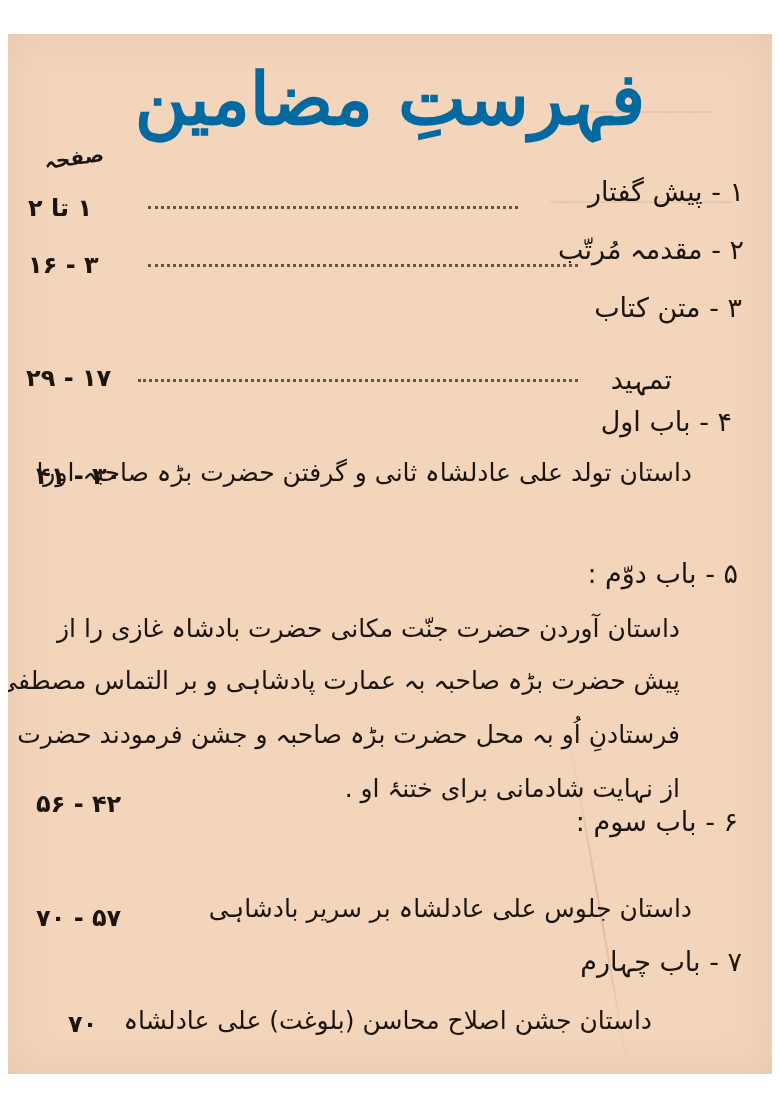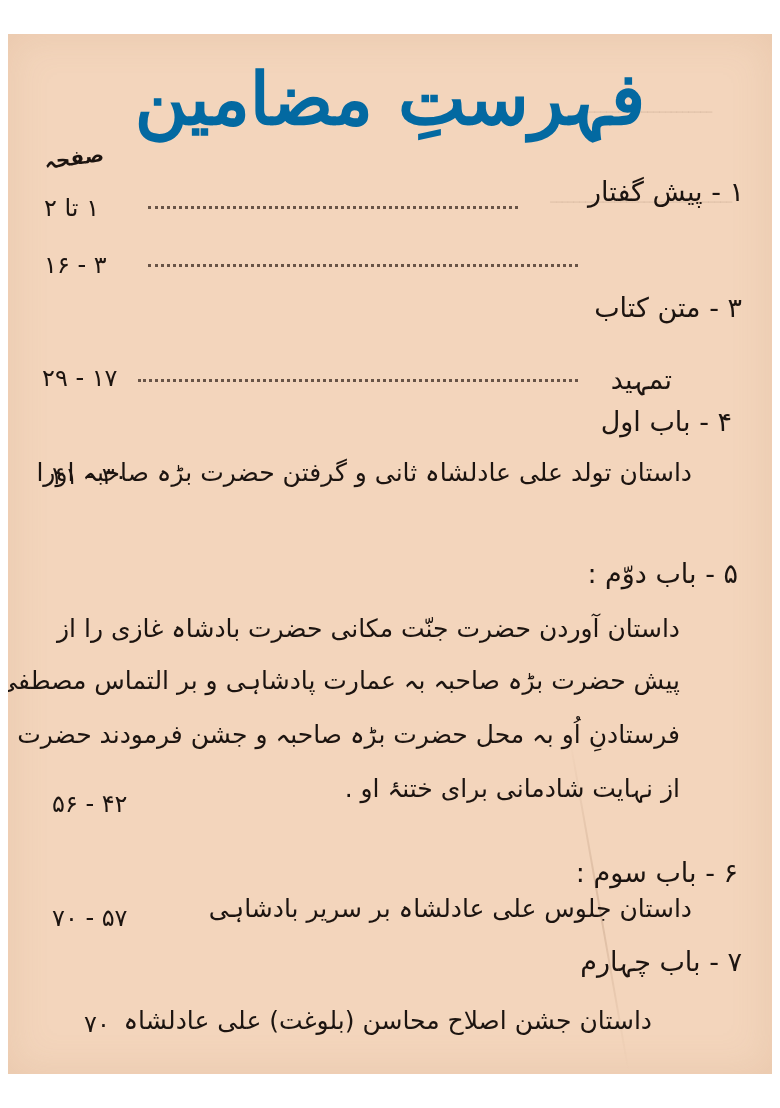--- a/index.html
+++ b/index.html
@@ -58,23 +58,22 @@
       white-space: nowrap;
       font-size: 25px;
       line-height: 1.2;
     }
     .entry.heading { font-size: 27px; }
     .pageno {
       position: absolute;
       direction: rtl;
       white-space: nowrap;
       font-size: 24px;
-      font-weight: normal;
+      font-weight: bold;
       letter-spacing: 1px;
-      margin-left: 16px;
     }
     .leader {
       position: absolute;
       height: 0;
       border-bottom: 3px dotted #3a2a20;
       opacity: 0.75;
     }
     .crease {
       position: absolute;
       left: 590px;
@@ -94,41 +93,42 @@
   <div class="bleed" style="right:40px; top:150px;">ـــــــــــــــــــــــــــــــ</div>
   <div class="crease"></div>
 
   <div class="title">فہرستِ مضامین</div>
   <div class="col-label">صفحہ</div>
 
   <div class="entry heading" style="right:28px; top:142px;">۱ - پیش گفتار</div>
   <div class="leader" style="left:140px; width:370px; top:172px;"></div>
   <div class="pageno" style="left:20px; top:160px;">۱ تا ۲</div>
 
+  <div class="entry heading" style="right:28px; top:200px;">۲ - مقدمہ مُرتّب</div>
   <div class="leader" style="left:140px; width:430px; top:230px;"></div>
   <div class="pageno" style="left:20px; top:217px;">۳ - ۱۶</div>
 
   <div class="entry heading" style="right:30px; top:258px;">۳ - متن کتاب</div>
 
   <div class="entry heading" style="right:100px; top:304px;margin-top:26px;">تمہید</div>
   <div class="leader" style="left:130px; width:440px; top:345px;"></div>
   <div class="pageno" style="left:18px; top:330px;">۱۷ - ۲۹</div>
 
   <div class="entry heading" style="right:40px; top:372px;">۴ - باب اول</div>
   <div class="entry" style="right:80px; top:424px;">داستان تولد علی عادلشاہ ثانی و گرفتن حضرت بڑہ صاحبہ اورا</div>
   <div class="pageno" style="left:28px; top:428px;">۳۰ - ۴۱</div>
 
   <div class="entry heading" style="right:34px; top:524px;">۵ - باب دوّم :</div>
   <div class="entry" style="right:92px; top:580px;">داستان آوردن حضرت جنّت مکانی حضرت بادشاہ غازی را از</div>
   <div class="entry" style="right:92px; top:632px;">پیش حضرت بڑہ صاحبہ بہ عمارت پادشاہی و بر التماس مصطفیٰ خاں بانہ</div>
   <div class="entry" style="right:92px; top:686px;">فرستادنِ اُو بہ محل حضرت بڑہ صاحبہ و جشن فرمودند حضرت بڑہ صاحبہ</div>
   <div class="entry" style="right:92px; top:740px;">از نہایت شادمانی برای ختنۂ او .</div>
   <div class="pageno" style="left:28px; top:756px;">۴۲ - ۵۶</div>
 
-  <div class="entry heading" style="right:34px; top:823px;">۶ - باب سوم :</div>
+  <div class="entry heading" style="right:34px; top:772px;">۶ - باب سوم :</div>
   <div class="entry" style="right:80px; top:860px;">داستان جلوس علی عادلشاہ بر سریر بادشاہی</div>
   <div class="pageno" style="left:28px; top:870px;">۵۷ - ۷۰</div>
 
   <div class="entry heading" style="right:30px; top:912px;">۷ - باب چہارم</div>
   <div class="entry" style="right:120px; top:972px;">داستان جشن اصلاح محاسن (بلوغت) علی عادلشاہ</div>
   <div class="pageno" style="left:60px; top:976px;">۷۰</div>
 
 </div>
 
 </body></html>

